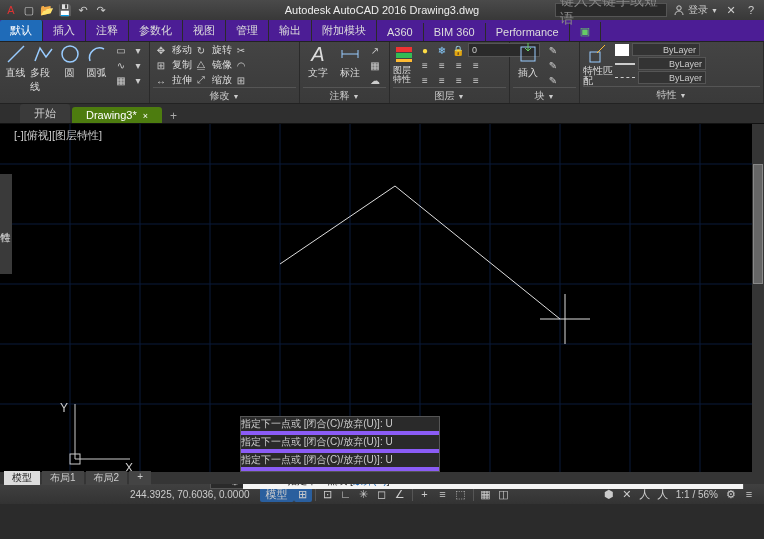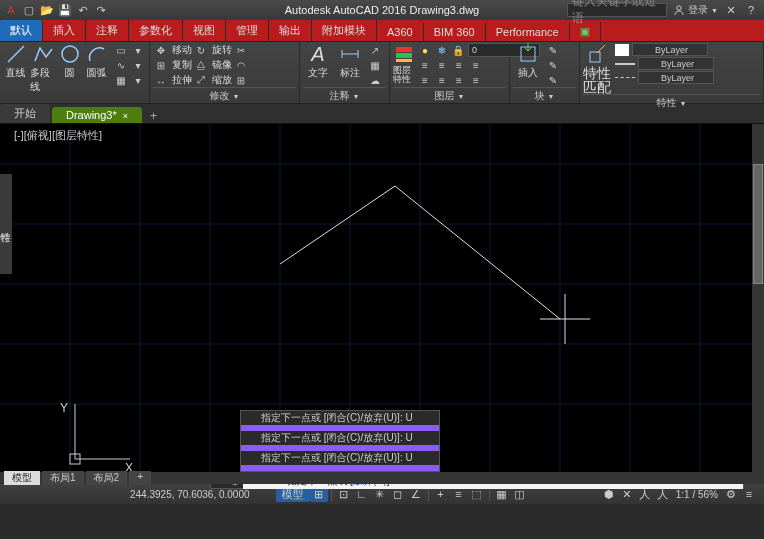--- a/index.html
+++ b/index.html
@@ -4,79 +4,79 @@
 <style>
 * { margin: 0; padding: 0; box-sizing: border-box; font-family: "Microsoft YaHei", sans-serif; }
 body { width: 764px; height: 539px; background: #2b2b2b; overflow: hidden; font-size: 11px; color: #ccc; }
 
 
 .titlebar { height: 20px; background: linear-gradient(#4a4a4a,#383838); display: flex; align-items: center; position: relative; }
 .titlebar .qat { display: flex; gap: 4px; padding-left: 4px; align-items: center; }
 .titlebar .qat-icon { width: 14px; height: 14px; display: flex; align-items: center; justify-content: center; font-size: 11px; color: #ccc; }
 .titlebar .title { position: absolute; left: 50%; transform: translateX(-50%); font-size: 11px; color: #eee; }
 .titlebar .right { margin-left: auto; display: flex; align-items: center; gap: 6px; padding-right: 6px; }
-.titlebar .search { width: 100px; height: 14px; background: #2a2a2a; border: 1px solid #555; font-size: 12px; color: #888; padding: 0 4px; display: flex; align-items: center; }
+.titlebar .search { width: 112px; height: 14px; background: #2a2a2a; border: 1px solid #555; font-size: 14px; color: #888; padding: 0 4px; display: flex; align-items: center; }
 .titlebar .login { font-size: 10px; color: #ccc; display: flex; align-items: center; gap: 3px; }
 .titlebar .login-icon { width: 12px; height: 12px; }
 
 
-.menubar { height: 22px; background: #b91c1c; display: flex; align-items: flex-end; border-bottom: 1px solid #222; }
+.menubar { height: 22px; background: #4c1d95; display: flex; align-items: flex-end; border-bottom: 1px solid #222; }
 .menubar .tab { padding: 3px 10px; font-size: 11px; color: #ddd; border-right: 1px solid #2a2a2a; }
 .menubar .tab.active { background: #1f6bb8; color: #fff; border-top-left-radius: 2px; border-top-right-radius: 2px; }
 
 
 .ribbon { height: 62px; background: linear-gradient(#444,#3a3a3a); display: flex; border-bottom: 1px solid #222; }
 .panel { border-right: 1px solid #2a2a2a; display: flex; flex-direction: column; padding: 1px 3px 0; }
 .panel-body { flex: 1; display: flex; align-items: flex-start; gap: 2px; }
 .panel-title { font-size: 10px; color: #ccc; text-align: center; padding: 1px 0; border-top: 1px solid #555; display: flex; justify-content: center; align-items: center; gap: 3px; }
 .panel-title .arrow { font-size: 7px; }
 .big-tool { display: flex; flex-direction: column; align-items: center; gap: 1px; width: 30px; }
 .big-tool .ico { width: 22px; height: 22px; display: flex; align-items: center; justify-content: center; }
 .big-tool .lbl { font-size: 10px; color: #ddd; }
 .mini-grid { display: flex; flex-direction: column; gap: 1px; }
 .mini-row { display: flex; gap: 1px; align-items: center; }
 .mini-ico { width: 16px; height: 14px; display: flex; align-items: center; justify-content: center; font-size: 10px; }
 .mini-lbl { font-size: 10px; color: #ddd; margin-left: 2px; }
 .layer-combo { width: 72px; height: 14px; background: #2a2a2a; border: 1px solid #555; font-size: 9px; color: #ccc; display: flex; align-items: center; padding: 0 3px; }
-.bylayer { width: 76px; height: 13px; background: #333; border: 1px solid #555; font-size: 9px; color: #ccc; display: flex; align-items: center; justify-content: flex-end; padding: 0 19px; }
+.bylayer { width: 68px; height: 13px; background: #333; border: 1px solid #555; font-size: 9px; color: #ccc; display: flex; align-items: center; justify-content: flex-end; padding: 0 3px; }
 .bylayer-row { display: flex; align-items: center; gap: 3px; }
 .line-swatch { width: 20px; height: 2px; background: #ccc; }
 
 
-.filetabs { height: 20px; background: #2f2f2f; display: flex; align-items: flex-end; border-bottom: 1px solid #111; }
+.filetabs { height: 20px; background: #2f2f2f; display: flex; align-items: flex-end; border-bottom: 1px solid #111; padding-left: 20px; }
 .filetab { padding: 2px 14px; font-size: 11px; background: #3a3a3a; color: #ccc; margin-right: 2px; border-top-left-radius: 3px; border-top-right-radius: 3px; }
 .filetab.active { background: #4d7c0f; color: #fff; }
 .filetab .close { margin-left: 6px; font-size: 9px; }
 .addtab { padding: 0 6px; color: #aaa; font-size: 12px; }
 
 
 .workspace { position: relative; height: 360px; background: #000; }
 .viewlabel { position: absolute; top: 4px; left: 14px; font-size: 11px; color: #ccc; }
 .scroll-v { position: absolute; right: 0; top: 0; bottom: 0; width: 12px; background: #353535; }
 .scroll-v .thumb { position: absolute; left: 1px; right: 1px; top: 40px; height: 120px; background: #666; border: 1px solid #888; }
 .scroll-h { position: absolute; left: 0; right: 12px; bottom: 0; height: 12px; background: #353535; display: flex; align-items: center; }
 .scroll-h .sheet-tabs { display: flex; padding-left: 4px; gap: 2px; }
 .scroll-h .sheet { padding: 0 8px; font-size: 10px; color: #ccc; background: #444; }
 .scroll-h .sheet.active { background: #ddd; color: #222; }
 .side-props { position: absolute; left: 0; top: 50px; width: 12px; height: 100px; background: #3a3a3a; writing-mode: vertical-rl; font-size: 10px; color: #ccc; text-align: center; }
 
 svg.drawing { position: absolute; top: 0; left: 0; width: 100%; height: 100%; }
 
 
 .cmdhist { position: absolute; bottom: 12px; left: 240px; width: 200px; background: #2a2a2a; border: 1px solid #555; }
-.cmdhist .line { font-size: 10px; color: #ccc; padding: 0 20px; white-space: nowrap; border-bottom: 6px solid #8b5cf6; }
+.cmdhist .line { font-size: 10px; color: #ccc; padding: 0 0; white-space: nowrap; border-bottom: 4px solid #8b5cf6; }
 .cmdline-row { position: absolute; bottom: -5px; left: 210px; right: 20px; height: 16px; display: flex; align-items: center; background: #2a2a2a; border: 1px solid #555; }
 .cmdline-row .ci { width: 16px; text-align: center; font-size: 11px; color: #ccc; }
 .cmdline-row .prompt { flex: 1; background: #f5f5f5; color: #222; font-size: 10px; padding: 1px 4px; font-family: monospace; }
 .cmdline-row .prompt .cmd { color: #1560b0; }
 .cmdline-row .prompt .opt { color: #1560b0; }
 
 
 .statusbar { height: 20px; background: linear-gradient(#404040,#333); display: flex; align-items: center; font-size: 10px; color: #ccc; }
-.statusbar .coords { padding: 0 26px 0 130px; }
+.statusbar .coords { padding: 0 10px 0 130px; }
 .statusbar .sb-sep { width: 1px; height: 14px; background: #555; margin: 0 3px; }
 .statusbar .sb-ico { width: 18px; height: 16px; display: flex; align-items: center; justify-content: center; font-size: 11px; }
 .statusbar .sb-ico.blue { background: #2a5f9e; border-radius: 2px; }
 .statusbar .right { margin-left: auto; display: flex; align-items: center; padding-right: 6px; }
 </style>
 </head>
 <body>
 
 <div class="titlebar">
   <div class="qat">
@@ -308,21 +308,21 @@
 
   <div class="panel" style="flex:1">
     <div class="panel-body">
       <div class="big-tool">
           <div class="ico">
             <svg width="22" height="22">
               <rect x="3" y="9" width="10" height="10" stroke="#9cf" fill="none"></rect>
               <path d="M10 10 L18 2" stroke="#fb3"></path>
             </svg>
           </div>
-          <div class="lbl" style="font-size:14px;line-height:1">特性匹配</div>
+          <div class="lbl" style="font-size:10px;line-height:1">特性匹配</div>
         </div>
       <div class="mini-grid">
         <div class="bylayer-row">
             <div style="width:14px;height:12px;background:#fff"></div>
             <div class="bylayer">ByLayer</div>
           </div>
         <div class="bylayer-row">
             <div class="line-swatch"></div>
             <div class="bylayer">ByLayer</div>
           </div>

